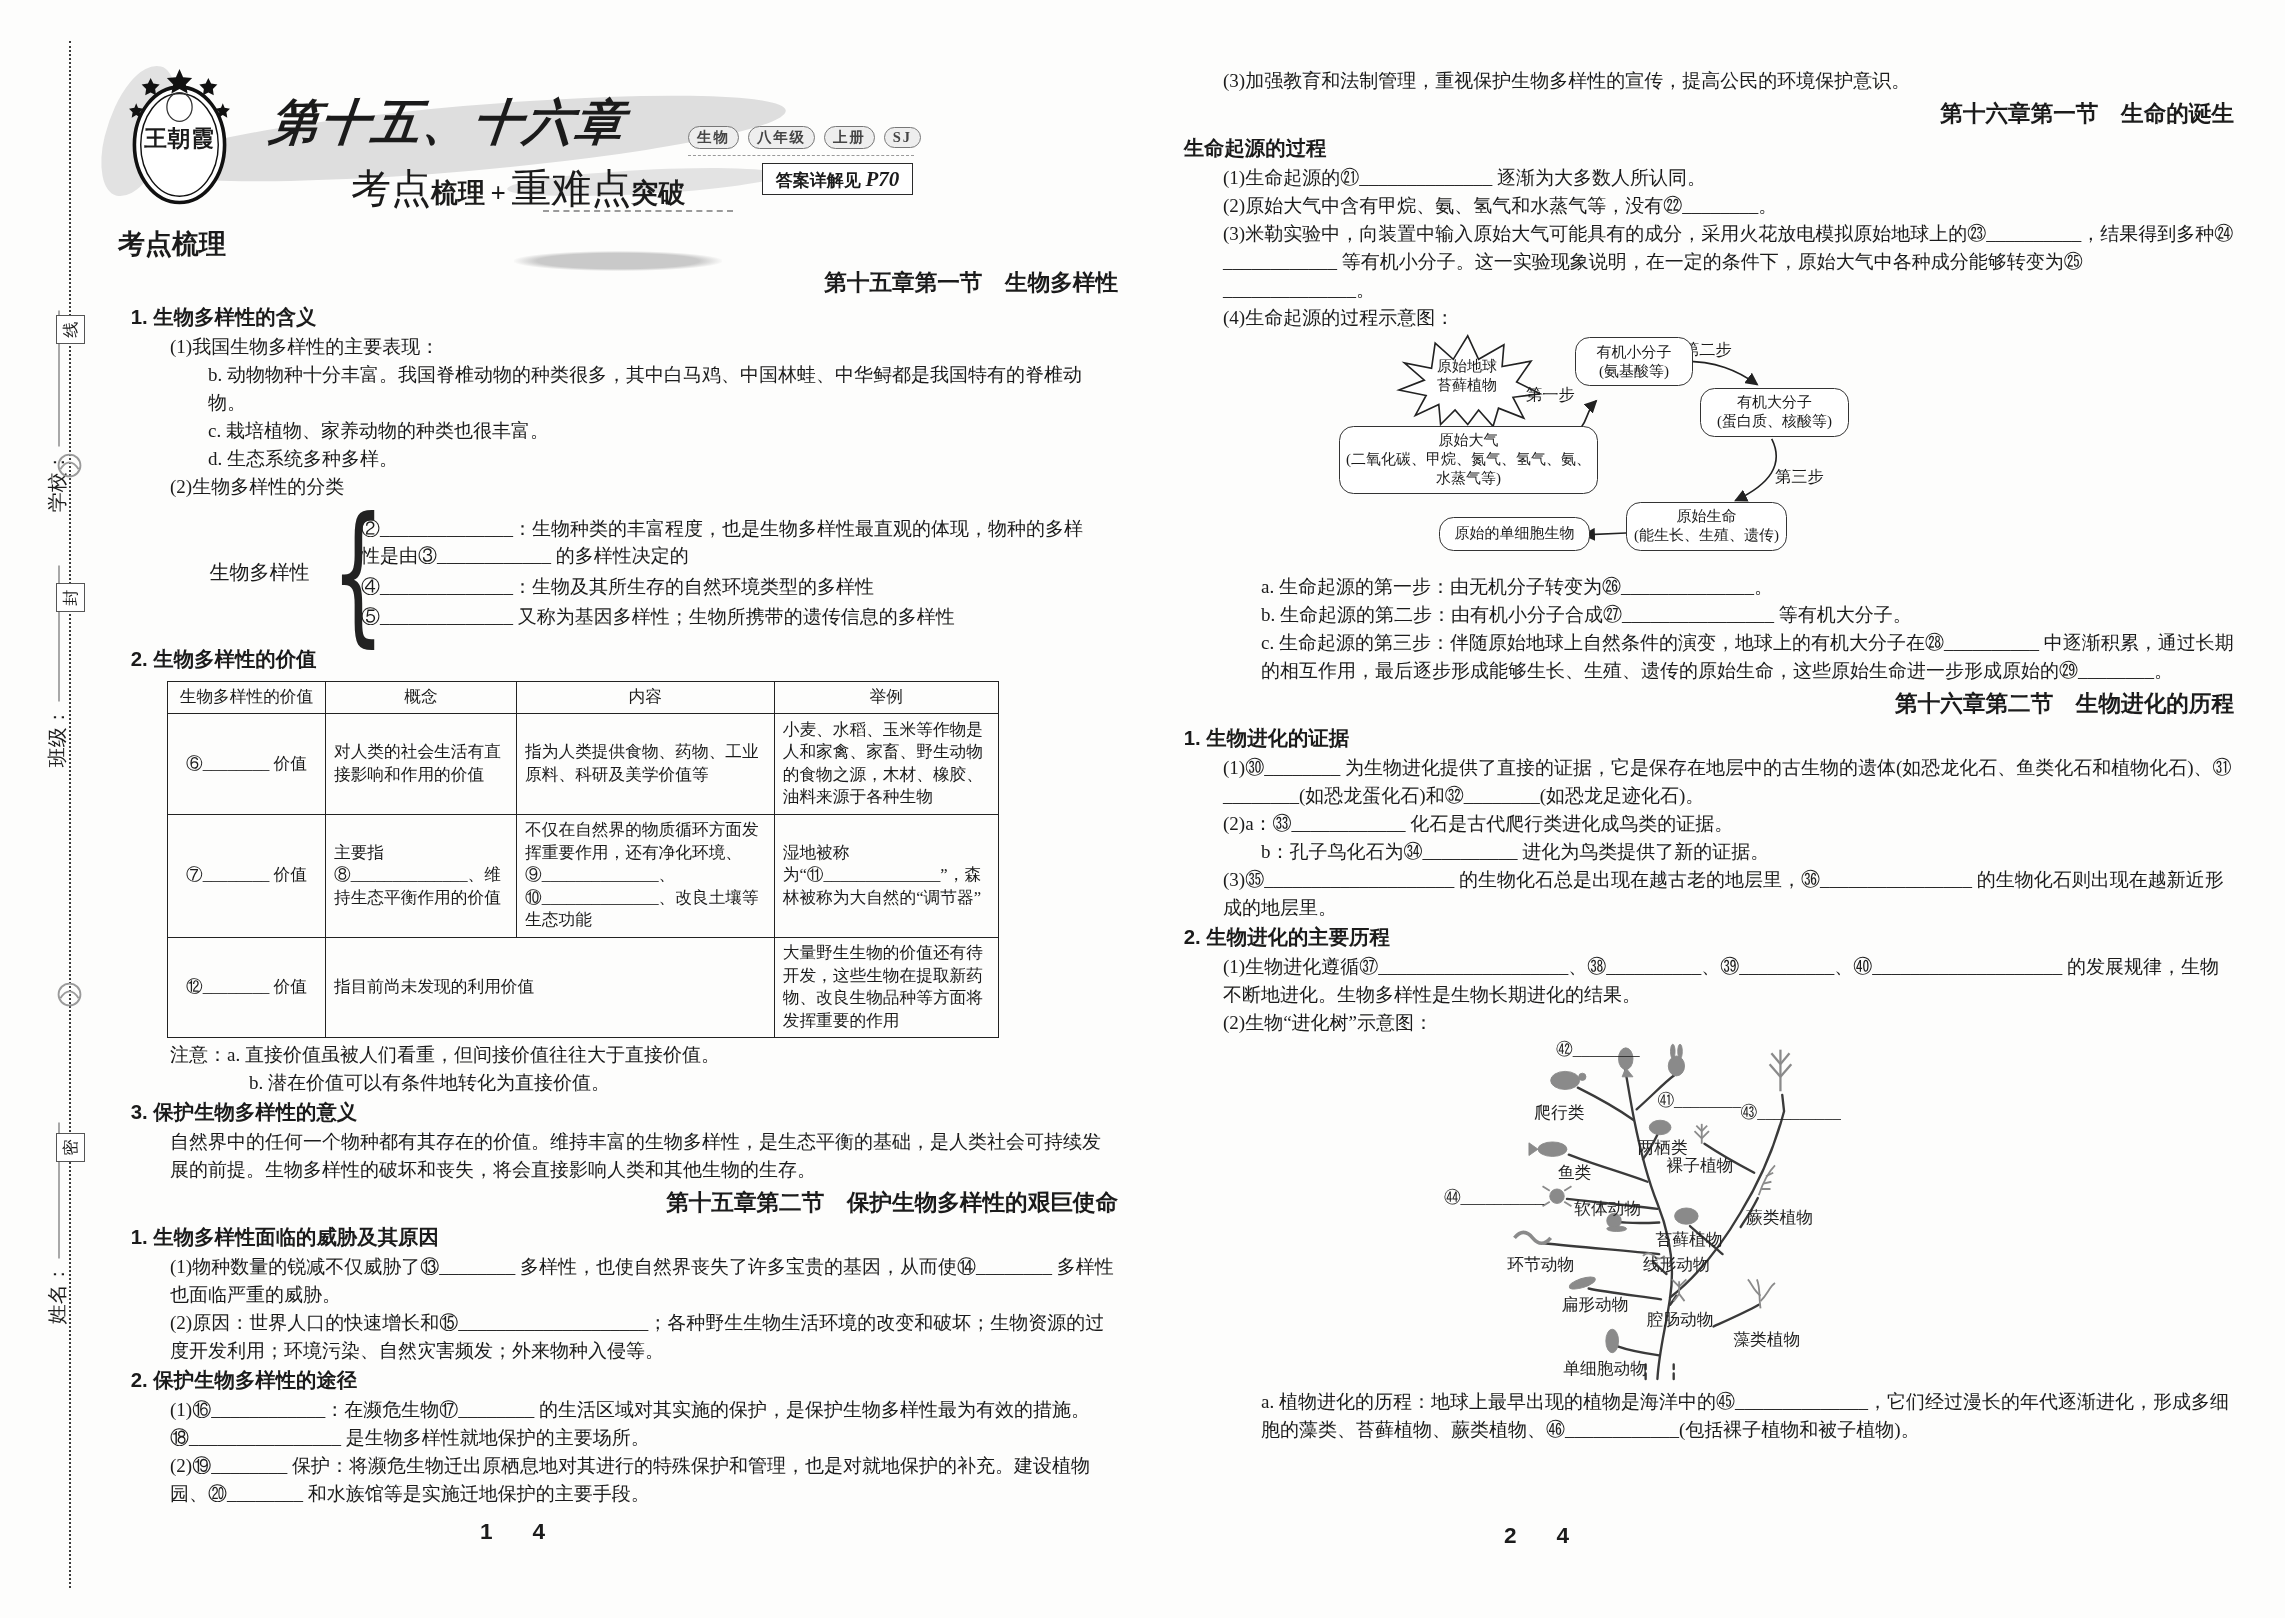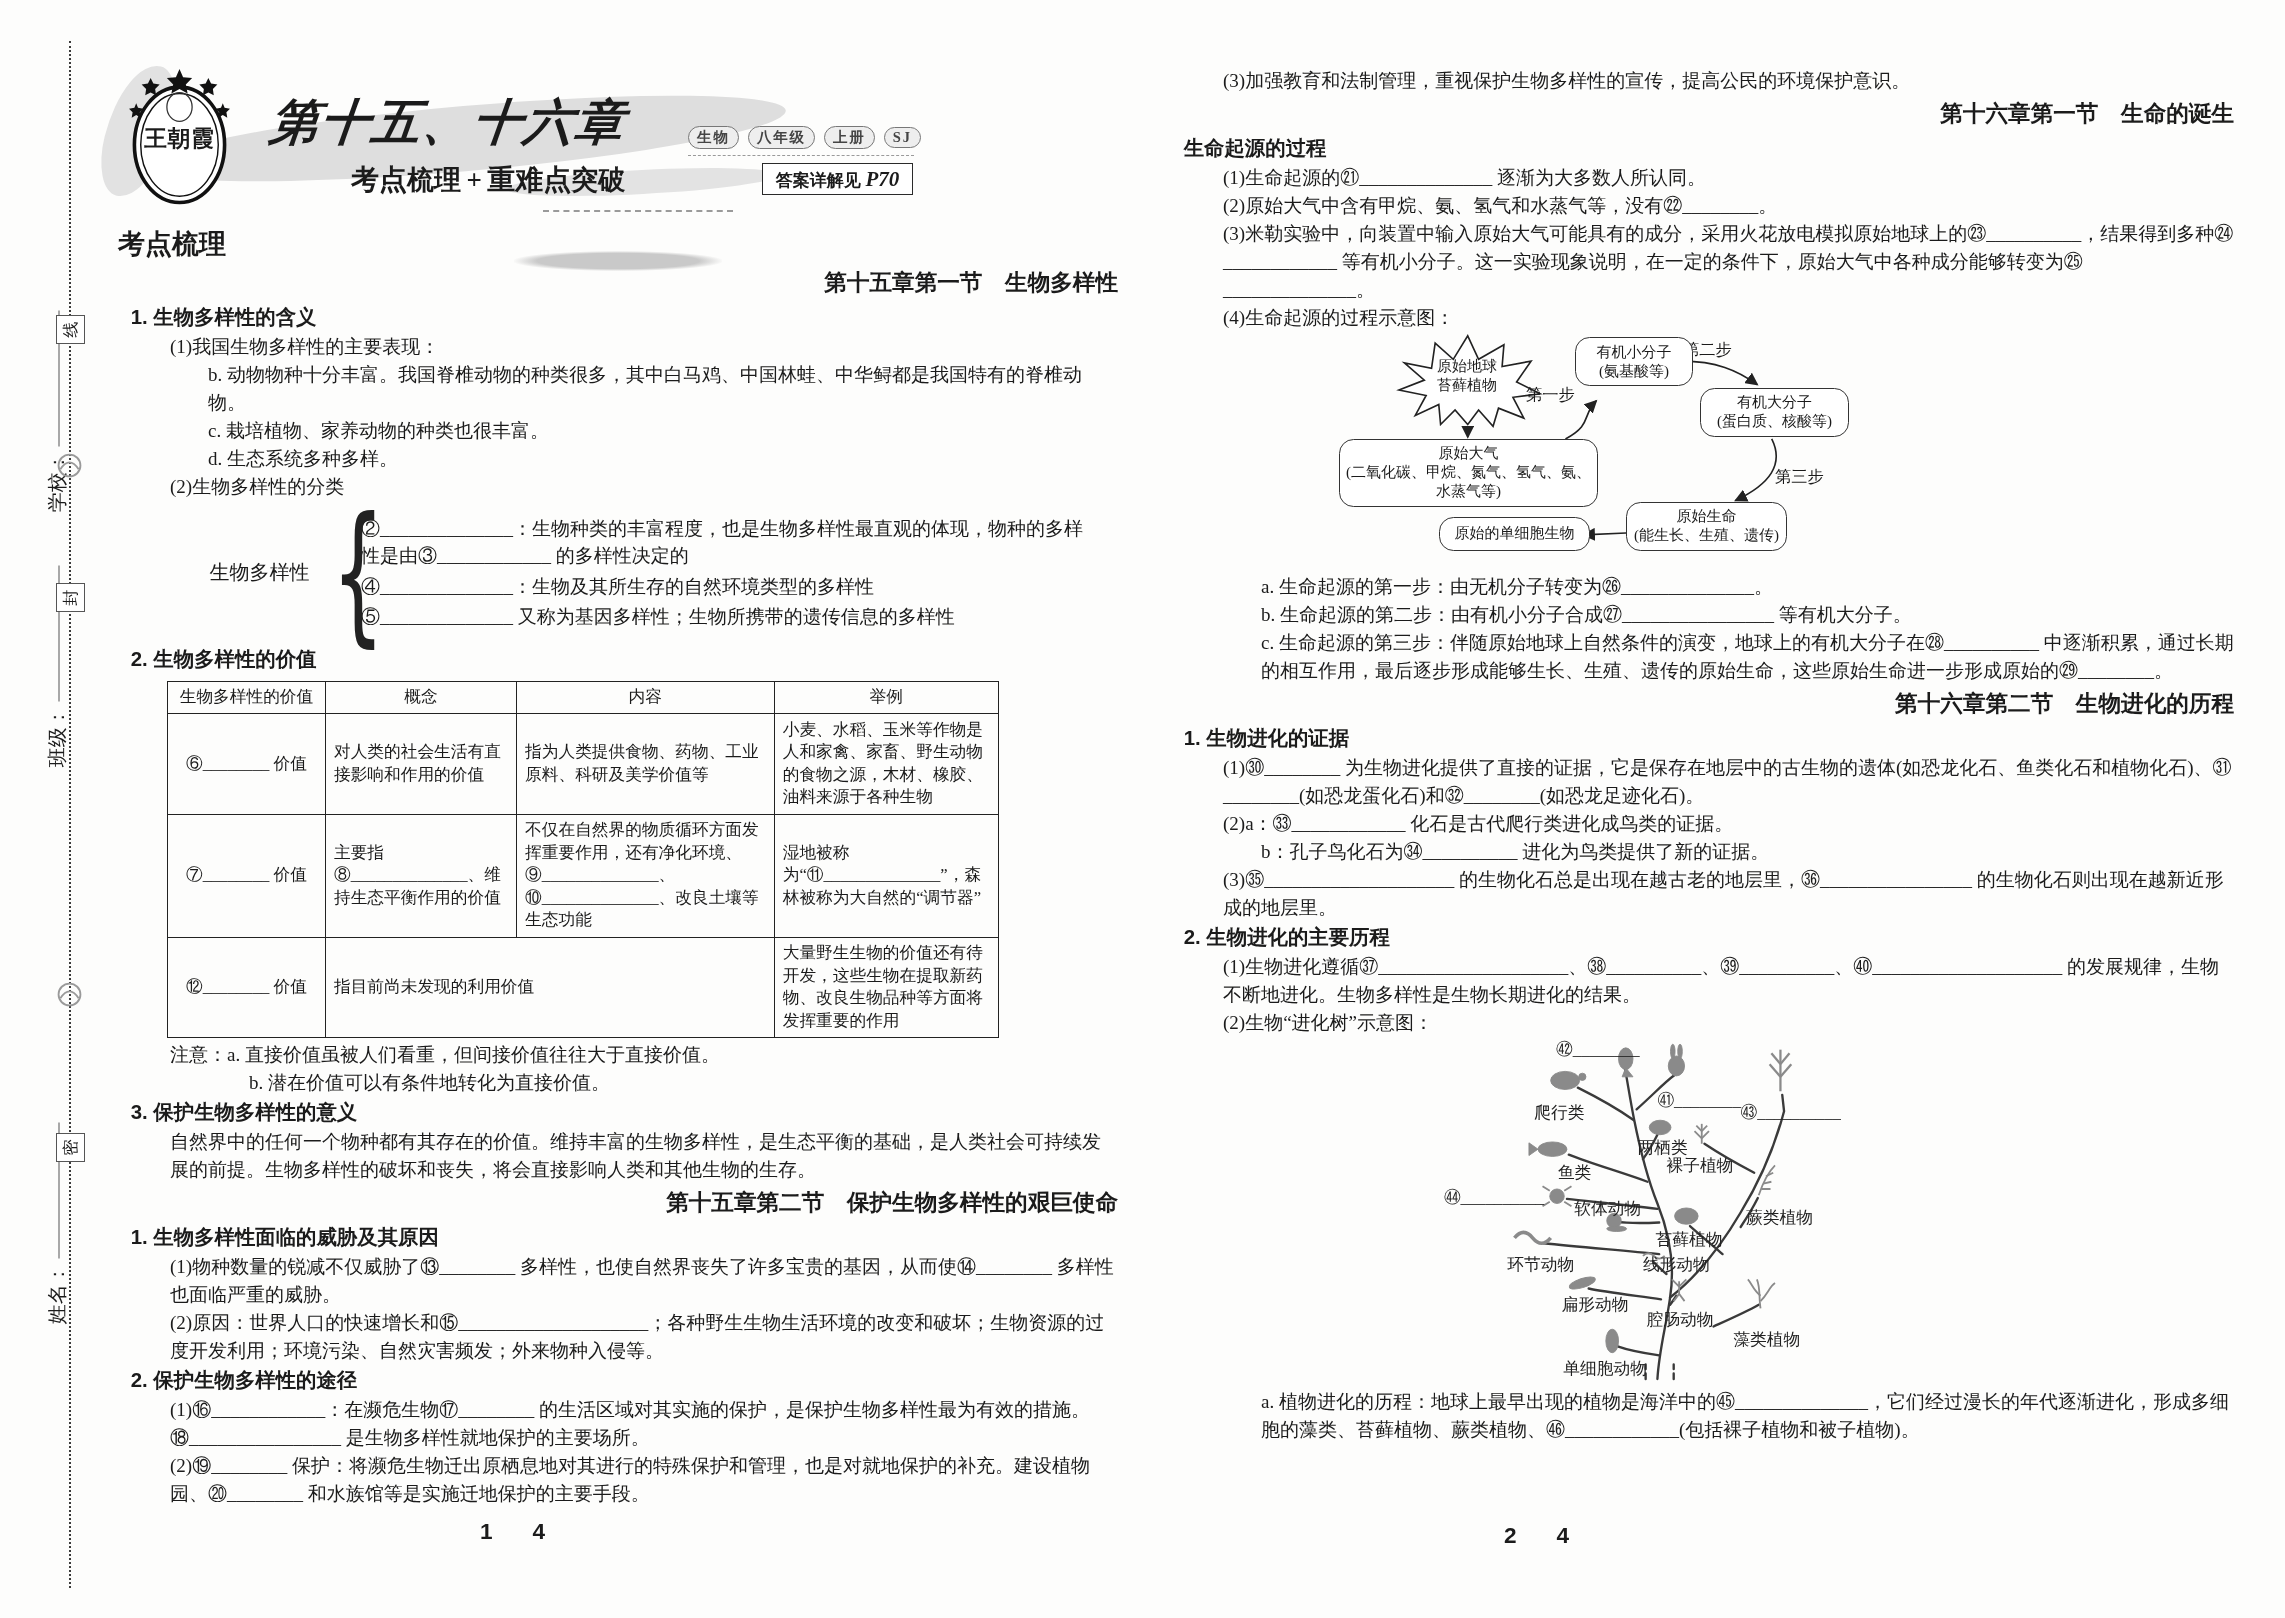--- a/index.html
+++ b/index.html
@@ -41,21 +41,21 @@
        border-radius:50%;transform:rotate(-3deg);}
   .sw3{position:absolute;left:-11px;top:9px;width:63px;height:136px;background:#e2e2e2;
        border-radius:60% 40% 60% 40%;transform:rotate(14deg);}
   .logo{position:absolute;left:11px;top:12.7px;width:101px;height:143px;}
   .logo svg{position:absolute;left:0;top:0;}
   .logo .brand{position:absolute;left:0;top:56px;width:101px;text-align:center;
        font-weight:bold;font-size:22.6px;letter-spacing:0.9px;}
   .chap{position:absolute;left:152px;top:36px;font-family:"Liberation Sans","DejaVu Sans",sans-serif;
        font-weight:bold;font-style:italic;font-size:49px;letter-spacing:1.8px;transform:skewX(-6deg);}
   .subt{position:absolute;left:233px;top:107px;white-space:nowrap;}
-  .subt .big{font-family:"Liberation Sans","DejaVu Sans",sans-serif;font-weight:bold;font-size:28px;}
+  .subt .big{font-family:"Liberation Sans","DejaVu Sans",sans-serif;font-weight:normal;font-size:40px;}
   .subt .small{font-family:"Liberation Sans","DejaVu Sans",sans-serif;font-weight:bold;font-size:27px;}
   .subt .plus{font-size:27px;font-weight:bold;padding:0 5.4px;}
   .subt-dash{position:absolute;left:425px;top:156px;width:190px;border-top:2.3px dashed #9a9a9a;}
   .pills{position:absolute;left:570px;top:72px;display:flex;gap:9px;align-items:center;}
   .pill{border:1.4px solid #777;border-radius:12.7px;padding:0.9px 8.1px;font-size:14.5px;font-weight:bold;
         color:#444;background:#eee;letter-spacing:1.8px;}
   .pill-dash{position:absolute;left:570px;top:101px;width:226px;border-top:1.8px dashed #9a9a9a;}
   .ansbox{position:absolute;left:644px;top:109px;border:1.8px solid #2a2a2a;padding:2.7px 12.7px;
         font-family:"Liberation Sans","DejaVu Sans",sans-serif;font-size:17px;font-weight:bold;background:#fff;}
   .ansbox .pg{font-style:italic;font-size:21px;font-family:"Liberation Serif",serif;}
@@ -257,21 +257,21 @@
       <path d="M664,118 C678,146 662,168 624,186" stroke="#222" stroke-width="1.8" fill="none" marker-end="url(#ah)"></path>
       <path d="M503,222 L456,224" stroke="#222" stroke-width="1.8" fill="none" marker-end="url(#ah)"></path>
     </svg>
     <div class="bursttxt" style="left:251px;top:25px;width:90px">
       <div>原始地球</div>
       <div>苔藓植物</div>
     </div>
     <div class="steplab" style="left:355px;top:52px">第一步</div>
     <div class="steplab" style="left:512px;top:7.2px">第二步</div>
     <div class="steplab" style="left:604px;top:134px">第三步</div>
-    <div class="obox" style="left:168px;top:107px;width:246px">
+    <div class="obox" style="left:168px;top:94px;width:246px">
       <div>原始大气</div>
       <div>(二氧化碳、甲烷、氮气、氢气、氨、水蒸气等)</div>
     </div>
     <div class="obox" style="left:404px;top:5.4px;width:105px">
       <div>有机小分子</div>
       <div>(氨基酸等)</div>
     </div>
     <div class="obox" style="left:529px;top:56px;width:136px">
       <div>有机大分子</div>
       <div>(蛋白质、核酸等)</div>

